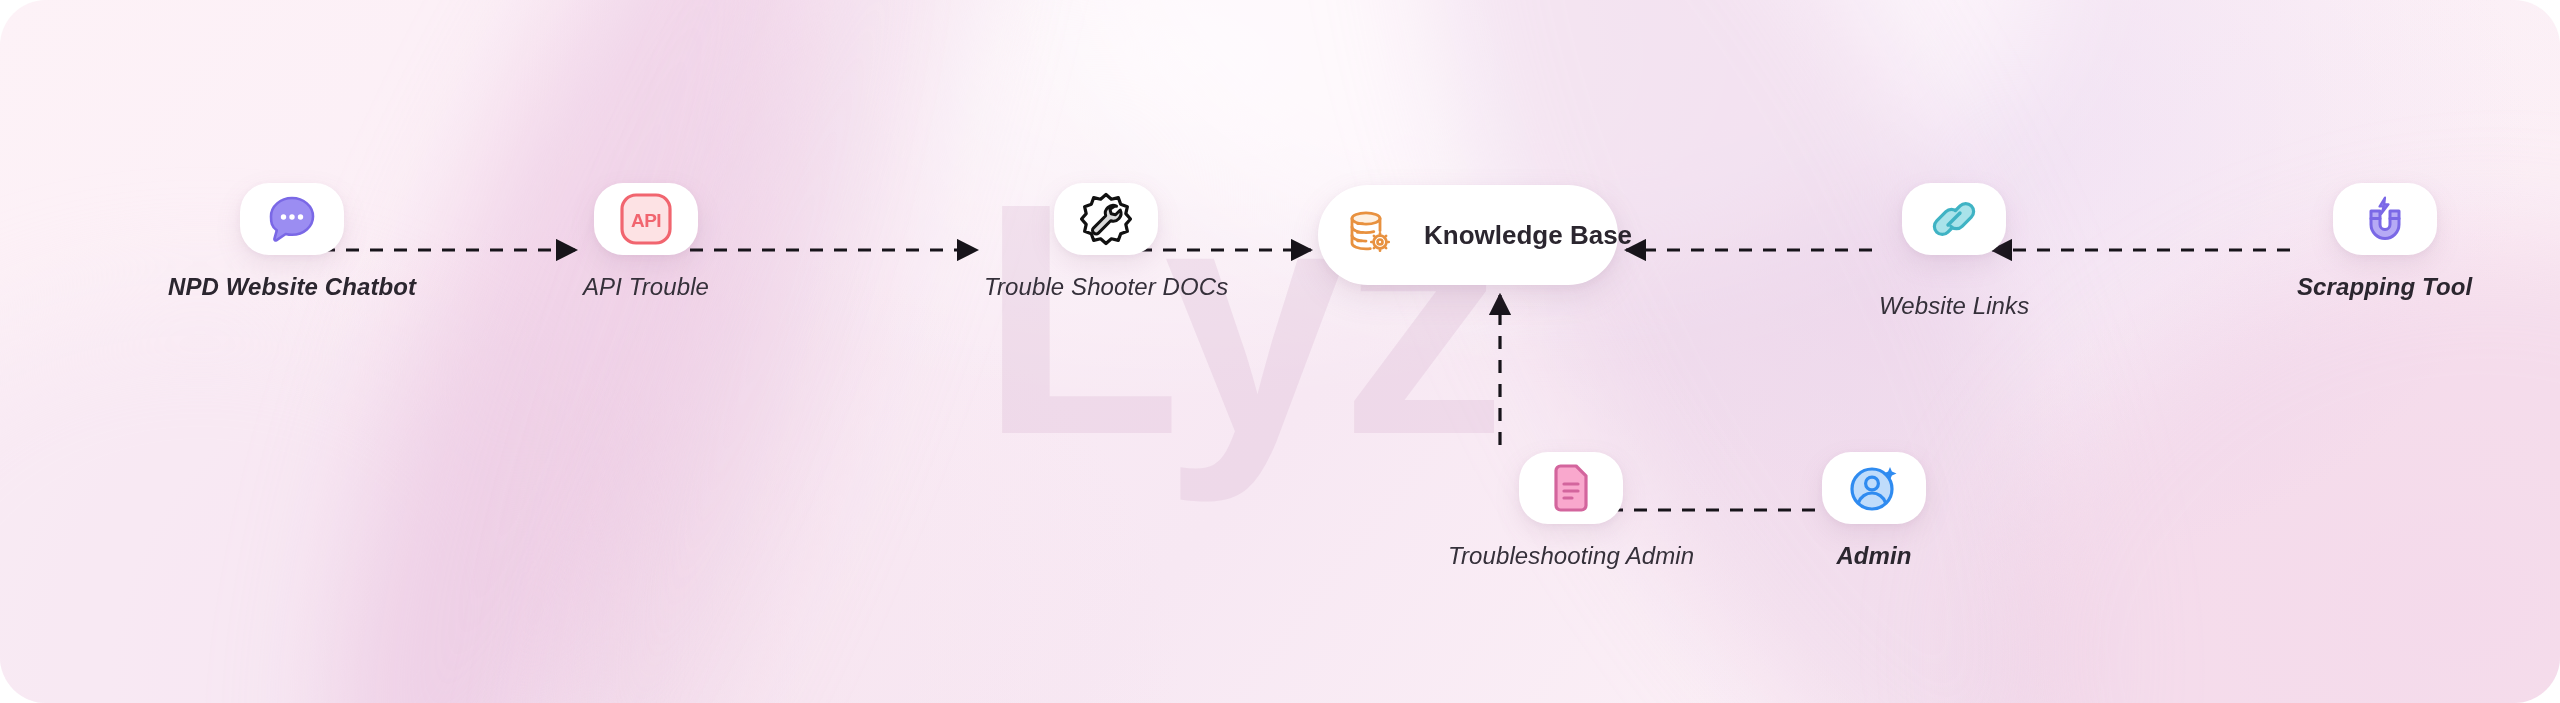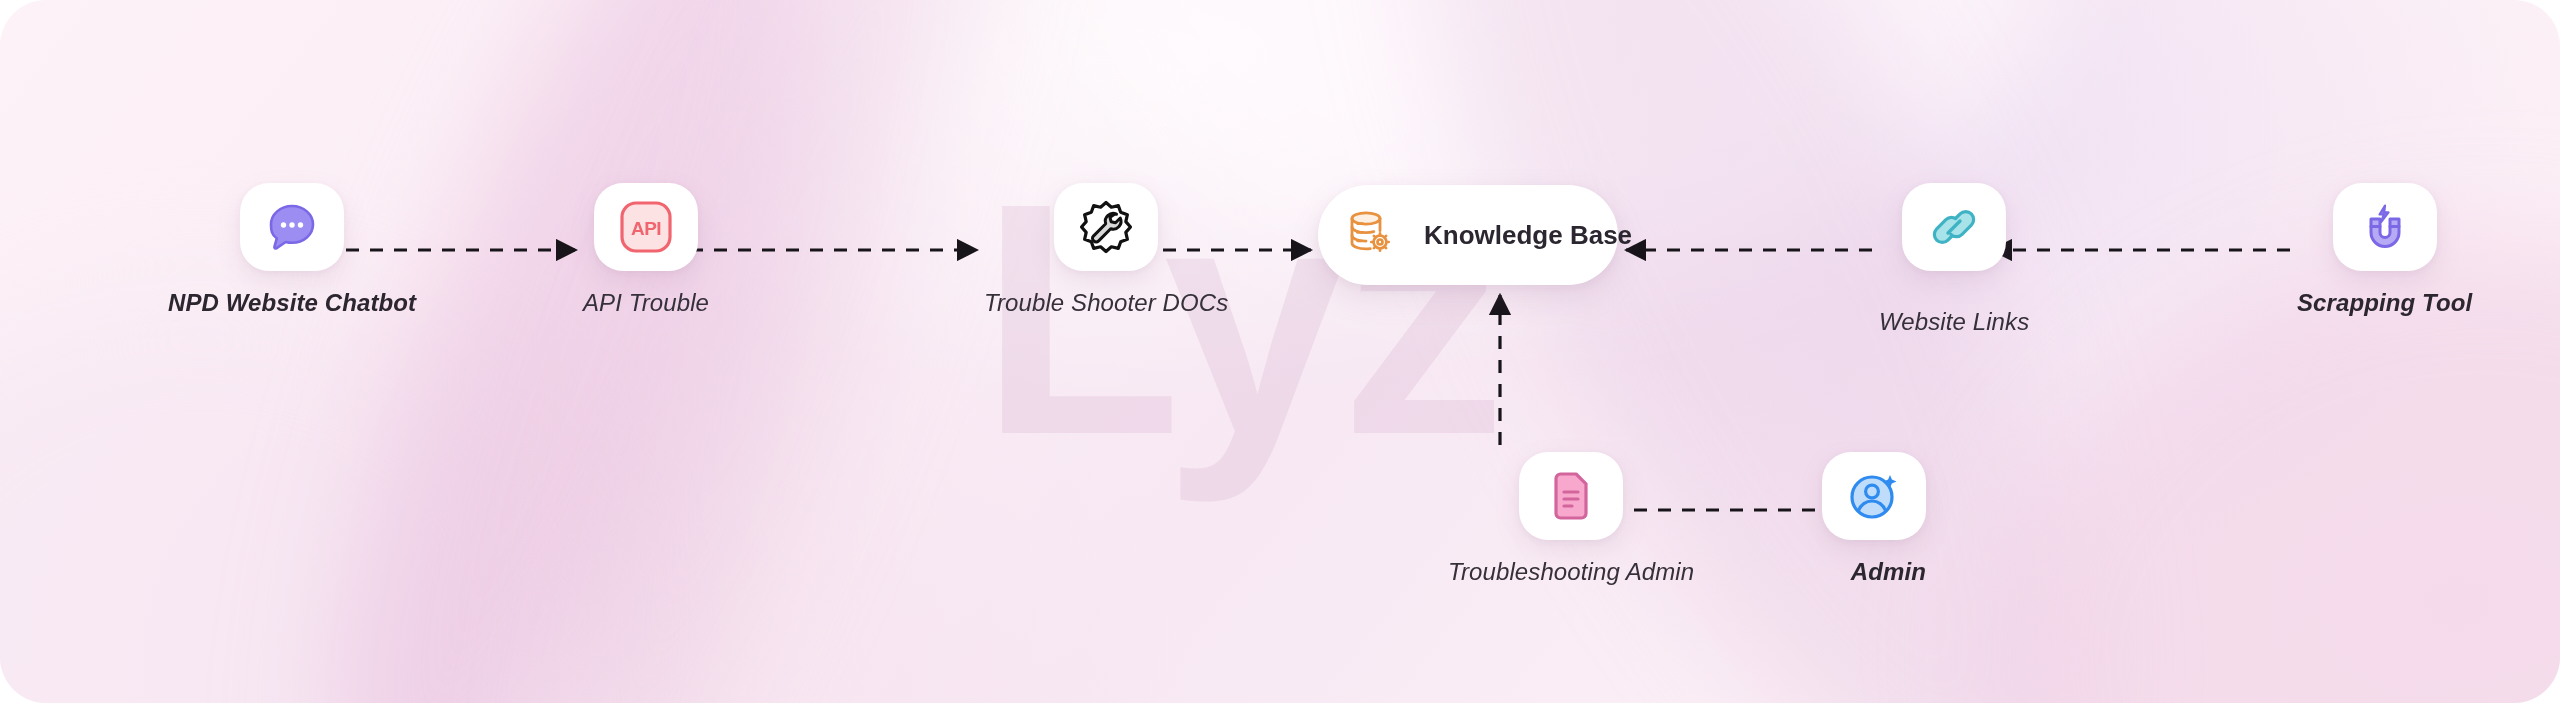--- a/index.html
+++ b/index.html
@@ -66,21 +66,21 @@
 
   
   .node {
     position: absolute;
     display: flex;
     flex-direction: column;
     align-items: center;
   }
   .chip {
     width: 104px;
-    height: 88px;
+    height: 72px;
     border-radius: 29px;
     background: #ffffff;
     display: flex;
     align-items: center;
     justify-content: center;
     box-shadow: 0 10px 26px rgba(146,101,140,.13), 0 2px 6px rgba(146,101,140,.07);
   }
   .chip svg { display: block; }
   .label {
     margin-top: 18px;
@@ -251,21 +251,21 @@
       <span>
         <svg width="56" height="56" viewBox="0 0 56 56">
           <path d="M13 10.5a4.5 4.5 0 0 1 4.5-4.5h15.6L43 15.8v29.7a4.5 4.5 0 0 1-4.5 4.5h-21a4.5 4.5 0 0 1-4.5-4.5z" fill="#f9a8cd" stroke="#d3659d" stroke-width="3.2" stroke-linejoin="round"></path>
           <path d="M21 24h14M21 31h14M21 38h8" stroke="#d3659d" stroke-width="3.2" stroke-linecap="round"></path>
         </svg>
       </span>
     </div>
     <div class="label">Troubleshooting Admin</div>
   </div>
 
-  <div class="node" style="left:1822px; top:452px;align-items:flex-end;">
+  <div class="node" style="left:1822px; top:452px;">
     <div class="chip">
       <span>
         <svg width="58" height="58" viewBox="0 0 58 58">
           <circle cx="27" cy="30" r="20" fill="#bfdcfb" stroke="#2f8bf0" stroke-width="3.2"></circle>
           <circle cx="27" cy="24.5" r="6.4" fill="#bfdcfb" stroke="#2f8bf0" stroke-width="3.2"></circle>
           <path d="M13.6 43.5a14.2 14.2 0 0 1 26.8 0" fill="#bfdcfb" stroke="#2f8bf0" stroke-width="3.2" stroke-linecap="round"></path>
           <path d="M45 8l1.9 4.6L51.5 14.5 46.9 16.4 45 21l-1.9-4.6L38.5 14.5l4.6-1.9z" fill="#2f8bf0"></path>
         </svg>
       </span>
     </div>

